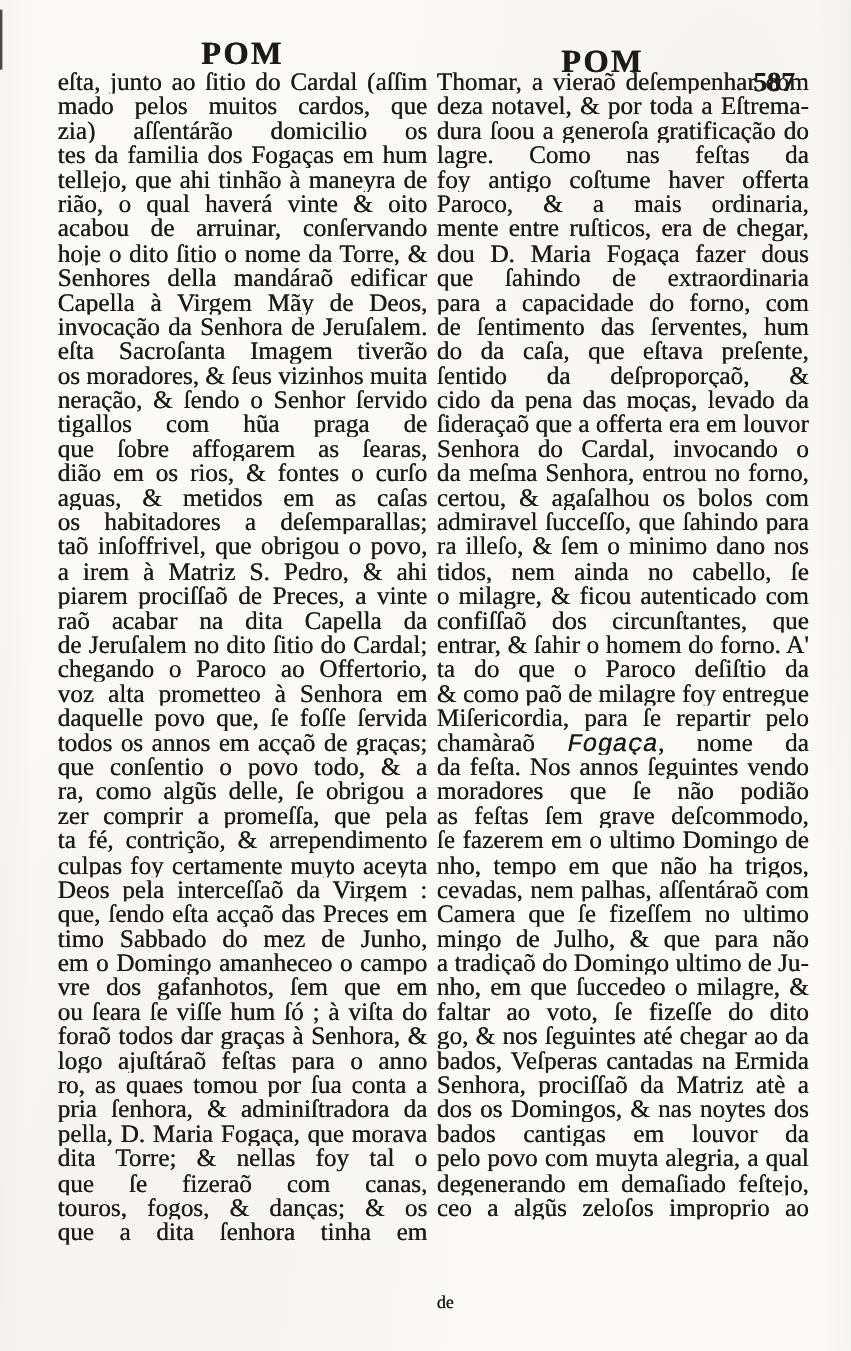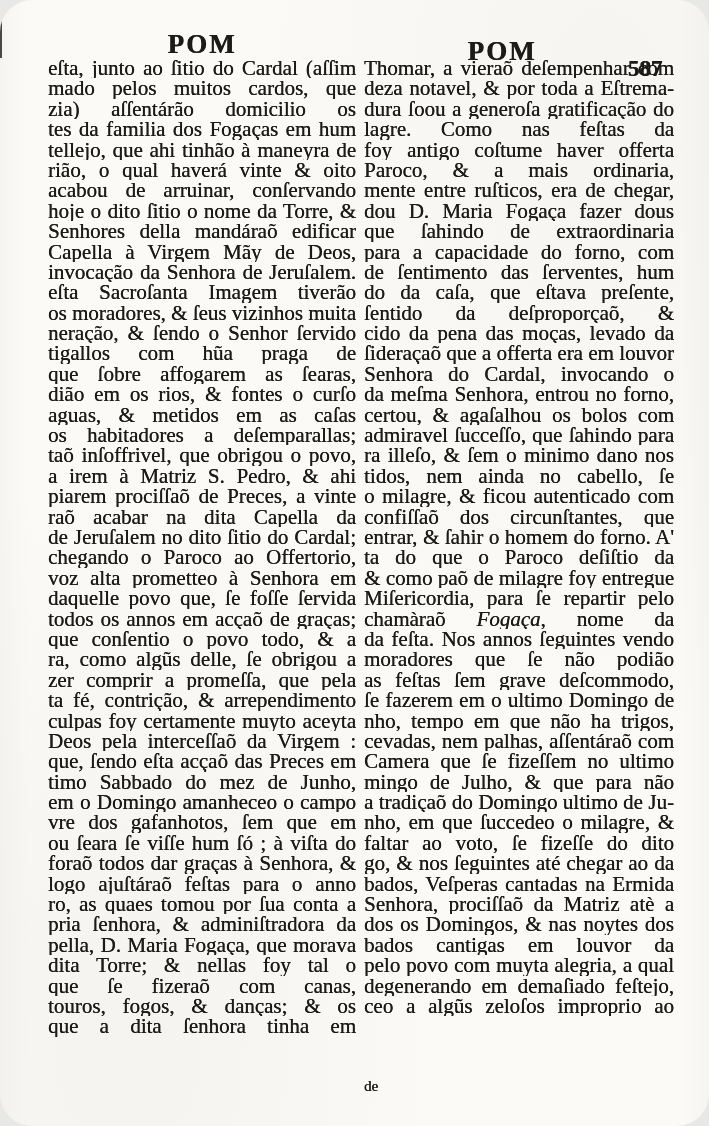--- a/index.html
+++ b/index.html
@@ -8,21 +8,20 @@
     width:709px; height:1126px;
     margin:0 auto;
     background: var(--paper, #fbfaf6);
     background-image:
       radial-gradient(ellipse at 18% 92%, rgba(120,120,115,0.05), transparent 40%),
       radial-gradient(ellipse at 85% 10%, rgba(120,120,115,0.04), transparent 45%),
       linear-gradient(90deg, rgba(100,100,95,0.035) 0%, transparent 4%, transparent 96%, rgba(100,100,95,0.035) 100%);
     color: var(--ink, #1c1b19);
     font-family: "Liberation Serif", "DejaVu Serif", serif;
     overflow:hidden;
-    border-radius:32px;
   }
   .scan-edge {
     position:absolute; left:0; top:8px; width:2px; height:50px;
     background:#2a2a28; opacity:0.85;
   }
   .running-head-title {
     position:absolute;
     font-weight:700; font-size:27px; letter-spacing:2px;
     text-align:center;
     text-shadow: 0.4px 0 0 currentColor;
@@ -41,21 +40,21 @@
     text-shadow: 0.25px 0 0 currentColor;
   }
   .col-left  { left:48px;  width:308px; }
   .col-right { left:364px; width:310px; }
   .line {
     height:20.4px; line-height:20.4px;
     text-align:justify;
     text-align-last:justify;
     overflow:hidden;
   }
-  .line .italic { font-style:italic; }
+  .line .italic { font-style:italic;font-family:Liberation Mono, monospace; }
   .catchword {
     position:absolute; top:1076px; left:364px; width:286px;
     height:20.4px; line-height:20.4px;
     font-size:15px; text-align:left;
     text-shadow: 0.25px 0 0 currentColor;
   }
 </style>
 </head>
 <body>
 

